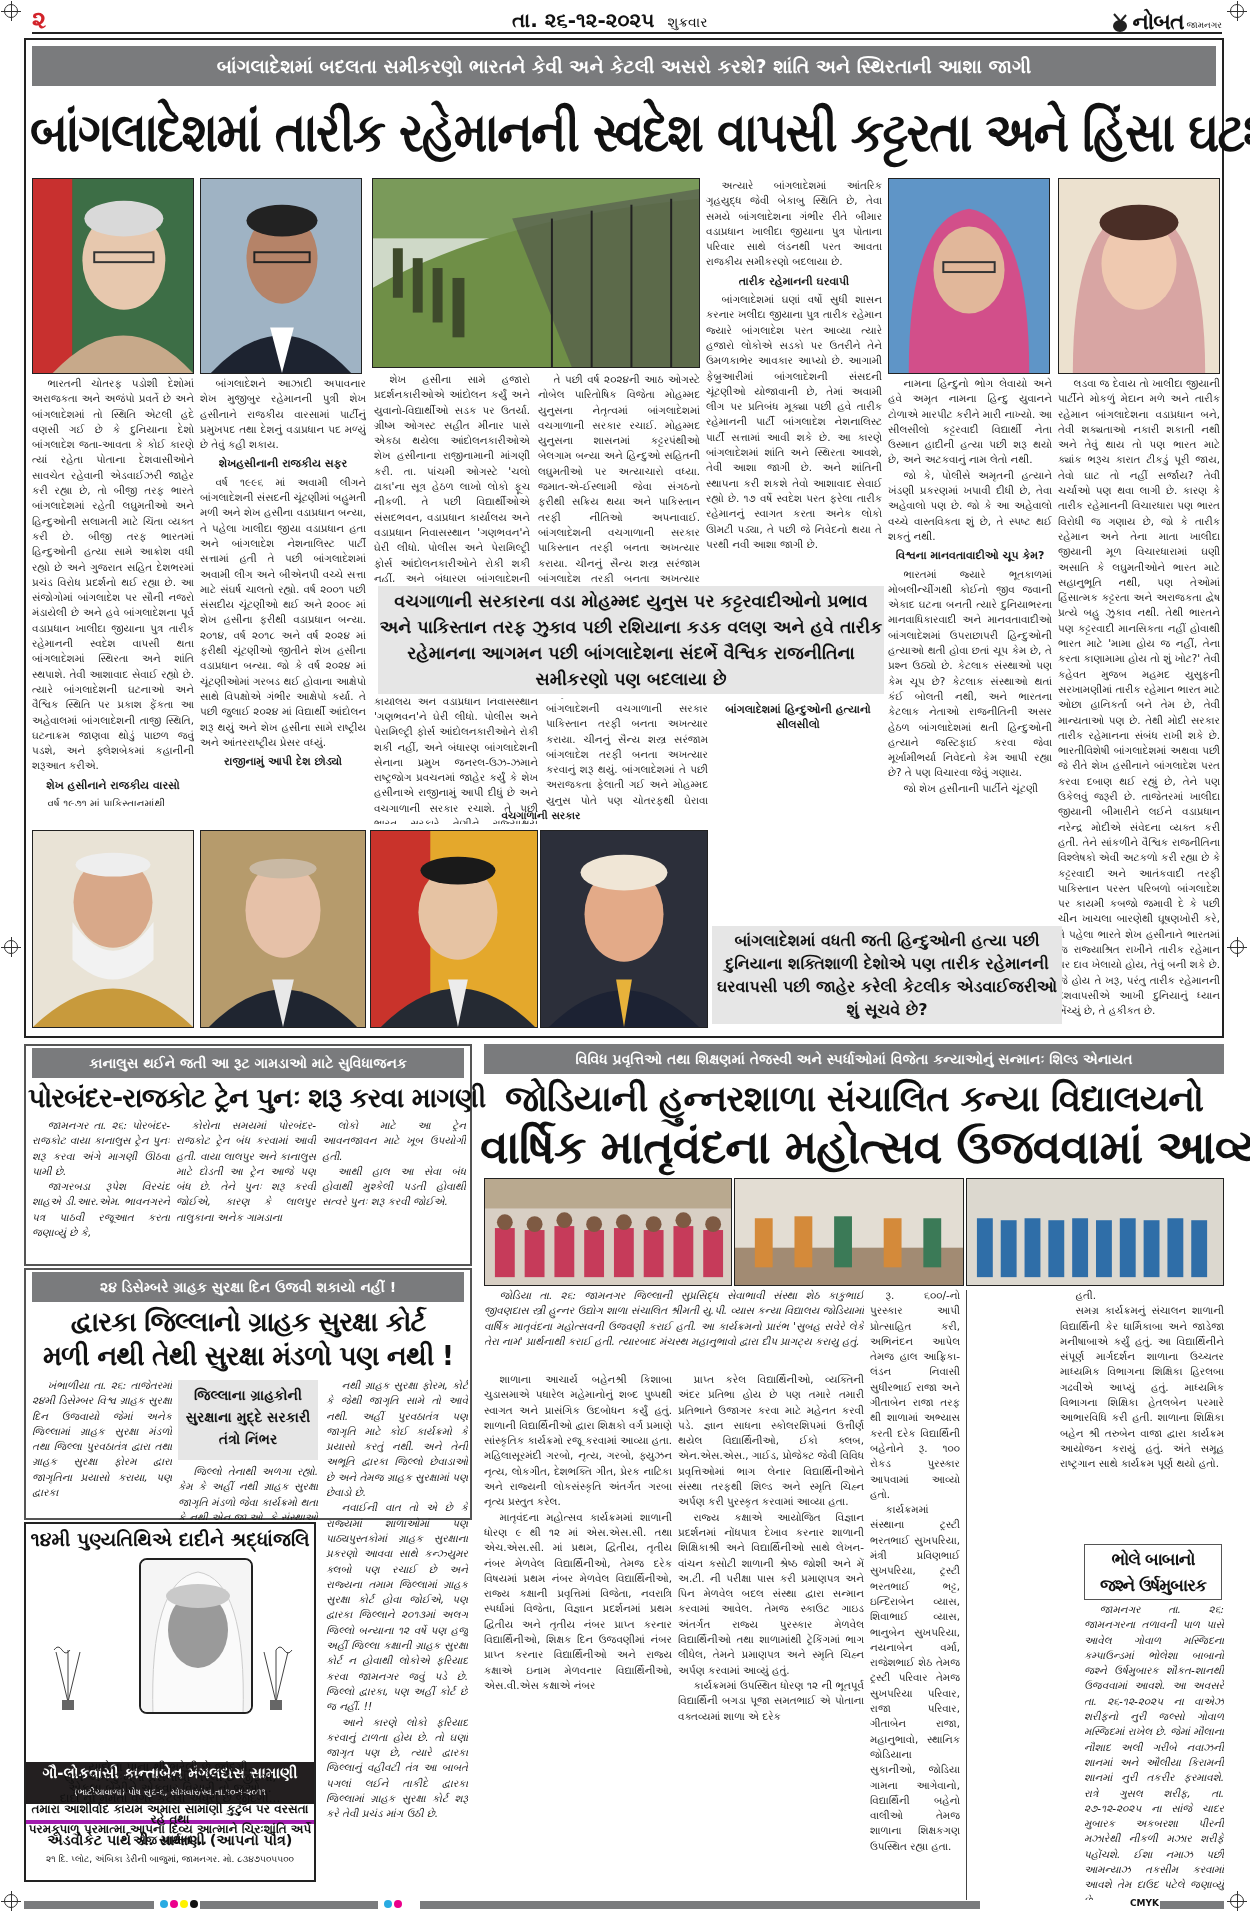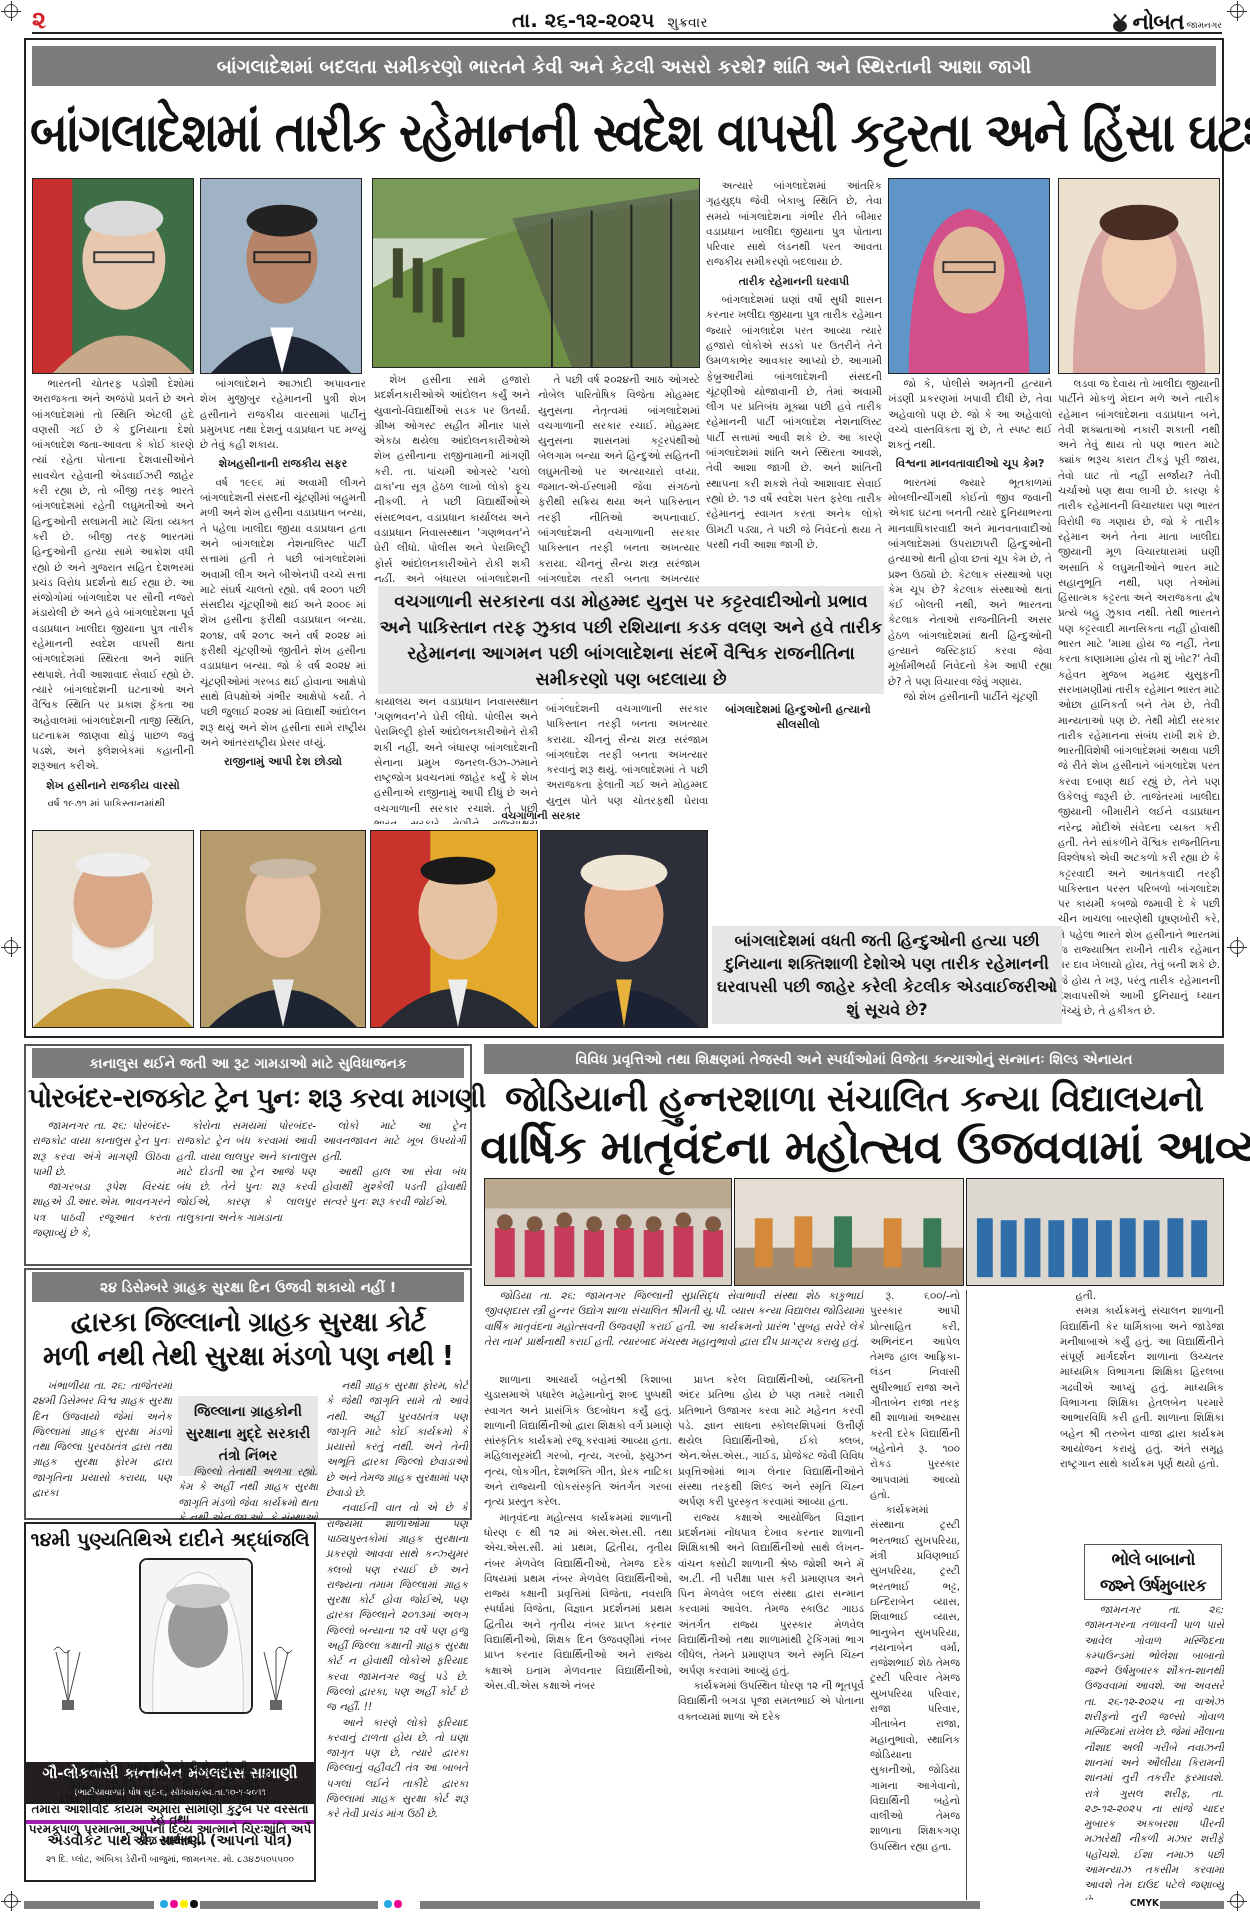--- a/index.html
+++ b/index.html
@@ -165,20 +165,21 @@
 </div>
 <div class="col" style="left:538px;top:372px;width:162px;height:210px;">
   <p>તે પછી વર્ષ ૨૦૨૪ની આઠ ઓગસ્ટે નોબેલ પારિતોષિક વિજેતા મોહમ્મદ યુનુસના નેતૃત્વમાં બાંગલાદેશમાં વચગાળાની સરકાર રચાઈ. મોહમ્મદ યુનુસના શાસનમાં કટ્ટરપંથીઓ બેલગામ બન્યા અને હિન્દુઓ સહિતની લઘુમતીઓ પર અત્યાચારો વધ્યા. જમાત-એ-ઈસ્લામી જેવા સંગઠનો ફરીથી સક્રિય થયા અને પાકિસ્તાન તરફી નીતિઓ અપનાવાઈ. બાંગલાદેશની વચગાળાની સરકાર પાકિસ્તાન તરફી બનતા અખત્યાર કરાયા. ચીનનું સૈન્ય શસ્ત્ર સરંજામ બાંગલાદેશ તરફી બનતા અખત્યાર કરવાનું શરૂ થયું. બાંગલાદેશમાં તે પછી અરાજકતા ફેલાતી ગઈ અને મોહમ્મદ યુનુસ પોતે પણ ચોતરફથી ઘેરાવા લાગ્યા છે અને સ્થાનિક તથા આંતરરાષ્ટ્રીય દબાણ પણ વધ્યું છે.</p>
 </div>
 <div class="col" style="left:706px;top:178px;width:176px;height:406px;">
   <p>અત્યારે બાંગલાદેશમાં આંતરિક ગૃહયુદ્ધ જેવી બેકાબુ સ્થિતિ છે, તેવા સમયે બાંગલાદેશના ગંભીર રીતે બીમાર વડાપ્રધાન ખાલીદા જીયાના પુત્ર પોતાના પરિવાર સાથે લંડનથી પરત આવતા રાજકીય સમીકરણો બદલાયા છે.</p>
   <p class="subhead">તારીક રહેમાનની ઘરવાપી</p>
   <p>બાંગલાદેશમાં ઘણાં વર્ષો સુધી શાસન કરનાર ખલીદા જીયાના પુત્ર તારીક રહેમાન જ્યારે બાંગલાદેશ પરત આવ્યા ત્યારે હજારો લોકોએ સડકો પર ઉતરીને તેને ઉમળકાભેર આવકાર આપ્યો છે. આગામી ફેબ્રુઆરીમાં બાંગલાદેશની સંસદની ચૂંટણીઓ યોજાવાની છે, તેમાં અવામી લીગ પર પ્રતિબંધ મૂક્યા પછી હવે તારીક રહેમાનની પાર્ટી બાંગલાદેશ નેશનાલિસ્ટ પાર્ટી સત્તામાં આવી શકે છે. આ કારણે બાંગલાદેશમાં શાંતિ અને સ્થિરતા આવશે, તેવી આશા જાગી છે. અને શાંતિની સ્થાપના કરી શકશે તેવો આશાવાદ સેવાઈ રહ્યો છે. ૧૭ વર્ષે સ્વદેશ પરત ફરેલા તારીક રહેમાનનું સ્વાગત કરતા અનેક લોકો ઊમટી પડ્યા, તે પછી જે નિવેદનો થયા તે પરથી નવી આશા જાગી છે.</p>
 </div>
 <div class="col" style="left:888px;top:376px;width:164px;height:548px;">
+  <p>નામના હિન્દુનો ભોગ લેવાયો અને હવે અમૃત નામના હિન્દુ યુવાનને ટોળાએ મારપીટ કરીને મારી નાખ્યો. આ સીલસીલો કટ્ટરવાદી વિદ્યાર્થી નેતા ઉસ્માન હાદીની હત્યા પછી શરૂ થયો છે, અને અટકવાનું નામ લેતો નથી.</p>
   <p>જો કે, પોલીસે અમૃતની હત્યાને ખંડણી પ્રકરણમાં ખપાવી દીધી છે, તેવા અહેવાલો પણ છે. જો કે આ અહેવાલો વચ્ચે વાસ્તવિકતા શું છે, તે સ્પષ્ટ થઈ શકતું નથી.</p>
   <p class="subhead">વિશ્વના માનવતાવાદીઓ ચૂપ કેમ?</p>
   <p>ભારતમાં જ્યારે ભૂતકાળમાં મોબલીન્ચીંગથી કોઈનો જીવ જવાની એકાદ ઘટના બનતી ત્યારે દુનિયાભરના માનવાધિકારવાદી અને માનવતાવાદીઓ બાંગલાદેશમાં ઉપરાછાપરી હિન્દુઓની હત્યાઓ થતી હોવા છતાં ચૂપ કેમ છે, તે પ્રશ્ન ઉઠ્યો છે. કેટલાક સંસ્થાઓ પણ કેમ ચૂપ છે? કેટલાક સંસ્થાઓ થતાં કંઈ બોલતી નથી, અને ભારતના કેટલાક નેતાઓ રાજનીતિની અસર હેઠળ બાંગલાદેશમાં થતી હિન્દુઓની હત્યાને જસ્ટિફાઈ કરવા જેવા મૂર્ખામીભર્યા નિવેદનો કેમ આપી રહ્યા છે? તે પણ વિચારવા જેવું ગણાય.</p>
   <p>જો શેખ હસીનાની પાર્ટીને ચૂંટણી</p>
 </div>
 <div class="col" style="left:1058px;top:376px;width:162px;height:650px;">
   <p>લડવા જ દેવાય તો ખાલીદા જીયાની પાર્ટીને મોકળું મેદાન મળે અને તારીક રહેમાન બાંગલાદેશના વડાપ્રધાન બને, તેવી શક્યતાઓ નકારી શકાતી નથી અને તેવું થાય તો પણ ભારત માટે ક્યાંક ભરૂચ કારાત ટીકડું પૂરી જાય, તેવો ઘાટ તો નહીં સર્જાય? તેવી ચર્ચાઓ પણ થવા લાગી છે. કારણ કે તારીક રહેમાનની વિચારધારા પણ ભારત વિરોધી જ ગણાય છે, જો કે તારીક રહેમાન અને તેના માતા ખાલીદા જીયાની મૂળ વિચારધારામાં ઘણી અસાતિ કે લઘુમતીઓને ભારત માટે સહાનુભૂતિ નથી, પણ તેઓમાં હિંસાત્મક કટ્ટરતા અને અરાજકતા દ્વેષ પ્રત્યે બહુ ઝુકાવ નથી. તેથી ભારતને પણ કટ્ટરવાદી માનસિકતા નહીં હોવાથી ભારત માટે 'મામા હોય જ નહીં, તેના કરતા કાણામામા હોય તો શું ખોટ?' તેવી કહેવત મુજબ મહમદ યુસુફની સરખામણીમાં તારીક રહેમાન ભારત માટે ઓછા હાનિકર્તા બને તેમ છે, તેવી માન્યતાઓ પણ છે. તેથી મોદી સરકાર તારીક રહેમાનના સંબંધ રાખી શકે છે. ભારતીવિશેષી બાંગલાદેશમાં અથવા પછી જે રીતે શેખ હસીનાને બાંગલાદેશ પરત કરવા દબાણ થઈ રહ્યું છે, તેને પણ ઉકેલવું જરૂરી છે. તાજેતરમાં ખાલીદા જીયાની બીમારીને લઈને વડાપ્રધાન નરેન્દ્ર મોદીએ સંવેદના વ્યક્ત કરી હતી. તેને સાંકળીને વૈશ્વિક રાજનીતિના વિશ્લેષકો એવી અટકળો કરી રહ્યા છે કે કટ્ટરવાદી અને આતંકવાદી તરફી પાકિસ્તાન પરસ્ત પરિબળો બાંગલાદેશ પર કાયમી કબજો જમાવી દે કે પછી ચીન ખાચલા બારણેથી ઘૂષણખોરી કરે, તે પહેલા ભારતે શેખ હસીનાને ભારતમાં જ રાજ્યાશ્રિત રાખીને તારીક રહેમાન પર દાવ ખેલાયો હોય, તેવું બની શકે છે. જે હોય તે ખરૂ, પરંતુ તારીક રહેમાનની દેશવાપસીએ આખી દુનિયાનું ધ્યાન ખેંચ્યું છે, તે હકીકત છે.</p>
 </div>
 
 <div class="quote-box quote1">વચગાળાની સરકારના વડા મોહમ્મદ યુનુસ પર કટ્ટરવાદીઓનો પ્રભાવ અને પાકિસ્તાન તરફ ઝુકાવ પછી રશિયાના કડક વલણ અને હવે તારીક રહેમાનના આગમન પછી બાંગલાદેશના સંદર્ભે વૈશ્વિક રાજનીતિના સમીકરણો પણ બદલાયા છે</div>
@@ -251,21 +252,21 @@
   <p>આથી હાલ આ સેવા બંધ હોવાથી મુશ્કેલી પડતી હોવાથી સત્વરે પુનઃ શરૂ કરવી જોઈએ.</p>
 </div>
 
 <div class="box-border" style="left:24px;top:1268px;width:448px;height:252px;"></div>
 <div class="kicker kicker-s" style="left:32px;top:1272px;width:432px;">૨૪ ડિસેમ્બરે ગ્રાહક સુરક્ષા દિન ઉજવી શકાયો નહીં !</div>
 <div class="head-l" style="left:28px;top:1304px;width:440px;font-size:27px;line-height:36px;">દ્વારકા જિલ્લાનો ગ્રાહક સુરક્ષા કોર્ટ</div>
 <div class="head-l" style="left:28px;top:1338px;width:440px;font-size:27px;line-height:36px;">મળી નથી તેથી સુરક્ષા મંડળો પણ નથી !</div>
 <div class="col" style="left:32px;top:1378px;width:140px;height:142px;font-style:italic;">
   <p>ખંભાળીયા તા. ૨૬: તાજેતરમાં ૨૪મી ડિસેમ્બર વિશ્વ ગ્રાહક સુરક્ષા દિન ઉજવાયો જેમાં અનેક જિલ્લામાં ગ્રાહક સુરક્ષા મંડળો તથા જિલ્લા પુરવઠાતંત્ર દ્વારા તથા ગ્રાહક સુરક્ષા ફોરમ દ્વારા જાગૃતિના પ્રયાસો કરાયા, પણ દ્વારકા</p>
 </div>
-<div class="inset" style="left:178px;top:1380px;width:140px;height:80px;font-size:14px;line-height:22px;margin-top:16px;">જિલ્લાના ગ્રાહકોની સુરક્ષાના મુદ્દે સરકારી તંત્રો નિંભર</div>
+<div class="inset" style="left:178px;top:1380px;width:140px;height:80px;font-size:14px;line-height:22px;">જિલ્લાના ગ્રાહકોની સુરક્ષાના મુદ્દે સરકારી તંત્રો નિંભર</div>
 <div class="col" style="left:178px;top:1464px;width:140px;height:56px;font-style:italic;">
   <p>જિલ્લો તેનાથી અળગા રહ્યો. કેમ કે અહીં નથી ગ્રાહક સુરક્ષા જાગૃતિ મંડળો જેવા કાર્યક્રમો થતા કે નથી એન.જી.ઓ. કે સંસ્થાઓ કે</p>
 </div>
 <div class="col" style="left:326px;top:1378px;width:142px;height:526px;font-style:italic;">
   <p>નથી ગ્રાહક સુરક્ષા ફોરમ, કોર્ટ કે જેથી જાગૃતિ સામે તો આવે નથી. અહીં પુરવઠાતંત્ર પણ જાગૃતિ માટે કોઈ કાર્યક્રમો કે પ્રયાસો કરતું નથી. અને તેની અભૂતિ દ્વારકા જિલ્લો છેવાડાઓ છે અને તેમજ ગ્રાહક સુરક્ષામાં પણ છેવાડો છે.</p>
   <p>નવાઈની વાત તો એ છે કે રાજ્યમાં શાળાઓમાં પણ પાઠ્યપુસ્તકોમાં ગ્રાહક સુરક્ષાના પ્રકરણો આવવા સાથે કન્ઝ્યુમર ક્લબો પણ રચાઈ છે અને રાજ્યના તમામ જિલ્લામાં ગ્રાહક સુરક્ષા કોર્ટ હોવા જોઈએ, પણ દ્વારકા જિલ્લાને ૨૦૧૩માં અલગ જિલ્લો બન્યાના ૧૨ વર્ષે પણ હજુ અહીં જિલ્લા કક્ષાની ગ્રાહક સુરક્ષા કોર્ટ ન હોવાથી લોકોએ ફરિયાદ કરવા જામનગર જવું પડે છે. જિલ્લો દ્વારકા, પણ અહીં કોર્ટ છે જ નહીં. !!</p>
   <p>આને કારણે લોકો ફરિયાદ કરવાનું ટાળતા હોય છે. તો ઘણાં જાગૃત પણ છે, ત્યારે દ્વારકા જિલ્લાનું વહીવટી તંત્ર આ બાબતે પગલાં લઈને તાકીદે દ્વારકા જિલ્લામાં ગ્રાહક સુરક્ષા કોર્ટ શરૂ કરે તેવી પ્રચંડ માંગ ઉઠી છે.</p>
 </div>
 
 <div class="memorial">

